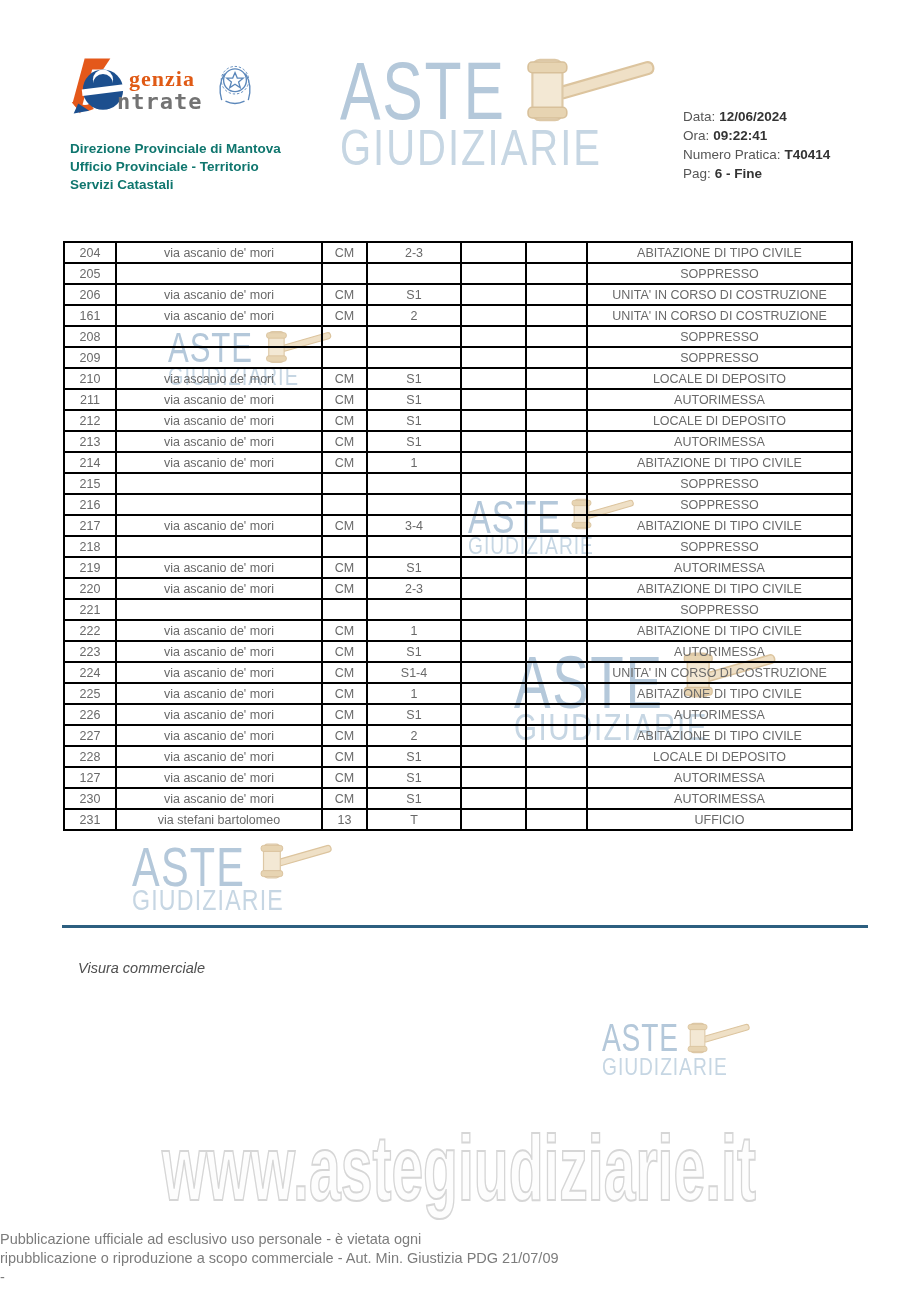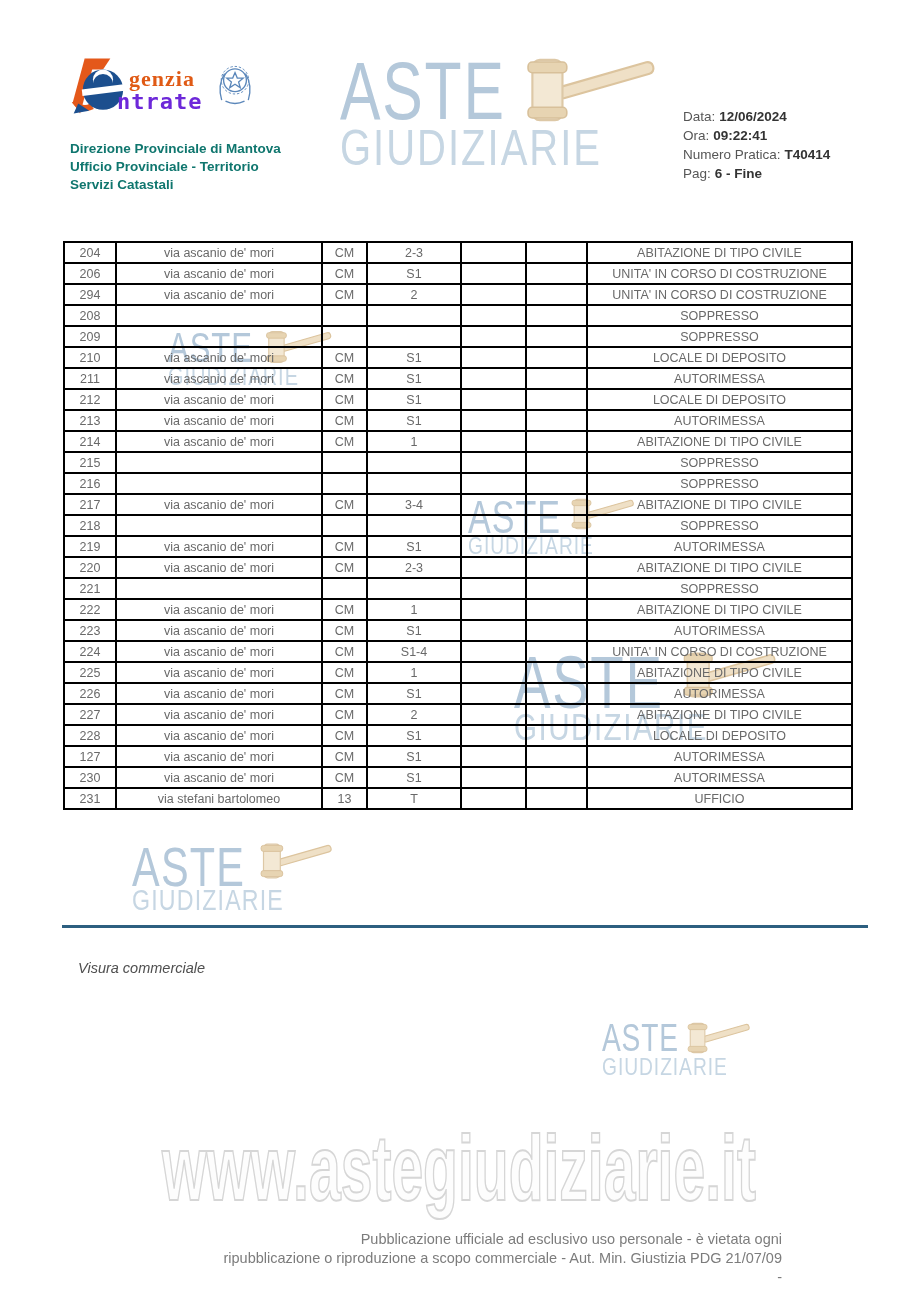--- a/index.html
+++ b/index.html
@@ -40,21 +40,21 @@
   
   .ae-logo-mark { position:absolute; left:70px; top:56px; }
   .ae-genzia {
     position:absolute; left:129px; top:66px;
     font-family:Liberation Serif, serif; font-weight:bold;
     font-size:22px; color:#e05a15; letter-spacing:1px;
   }
   .ae-ntrate {
     position:absolute; left:117px; top:89px;
     font-family:"DejaVu Sans Mono", monospace; font-weight:bold;
-    font-size:22px; color:#6d28d9; letter-spacing:1px;
+    font-size:22px; color:#737373; letter-spacing:1px;
   }
   .emblem { position:absolute; left:216px; top:62px; }
 
   .dept { position:absolute; left:70px; top:140px; }
   .dept div {
     font-size:13.5px; font-weight:bold; color:#0f766e; line-height:18px;
   }
 
   .doc-info { position:absolute; left:683px; top:107px; }
   .doc-info .row { font-size:13.5px; color:#565656; line-height:19px; }
@@ -78,21 +78,21 @@
   .sep-line {
     position:absolute; left:62px; top:925px;
     width:806px; height:3px; background:#2d5f80;
   }
   .visura {
     position:absolute; left:78px; top:960px;
     font-style:italic; font-size:14.5px; color:#4f4f4f;
   }
   .footer-note {
     position:absolute; left:0; top:1230px; width:782px;
-    text-align:right; font-size:14.5px; color:#7c7c7c; line-height:19px;
+    text-align:left; font-size:14.5px; color:#7c7c7c; line-height:19px;
   }
 </style>
 </head>
 <body>
 
 <div class="layer-wm">
 
   <div class="wm" style="left:340px;top:52px;--fs:82px;--fs2:50px;--gw:145px;--gh:86px">
     <div class="wm-top">
       <div class="wm-aste">ASTE</div>
@@ -242,30 +242,39 @@
           <tr>
             <td>204</td>
             <td>via ascanio de' mori</td>
             <td>CM</td>
             <td>2-3</td>
             <td></td>
             <td></td>
             <td>ABITAZIONE DI TIPO CIVILE</td>
           </tr>
           <tr>
+            <td>205</td>
+            <td></td>
+            <td></td>
+            <td></td>
+            <td></td>
+            <td></td>
+            <td>SOPPRESSO</td>
+          </tr>
+          <tr>
             <td>206</td>
             <td>via ascanio de' mori</td>
             <td>CM</td>
             <td>S1</td>
             <td></td>
             <td></td>
             <td>UNITA' IN CORSO DI COSTRUZIONE</td>
           </tr>
           <tr>
-            <td>294</td>
+            <td>161</td>
             <td>via ascanio de' mori</td>
             <td>CM</td>
             <td>2</td>
             <td></td>
             <td></td>
             <td>UNITA' IN CORSO DI COSTRUZIONE</td>
           </tr>
           <tr>
             <td>208</td>
             <td></td>

